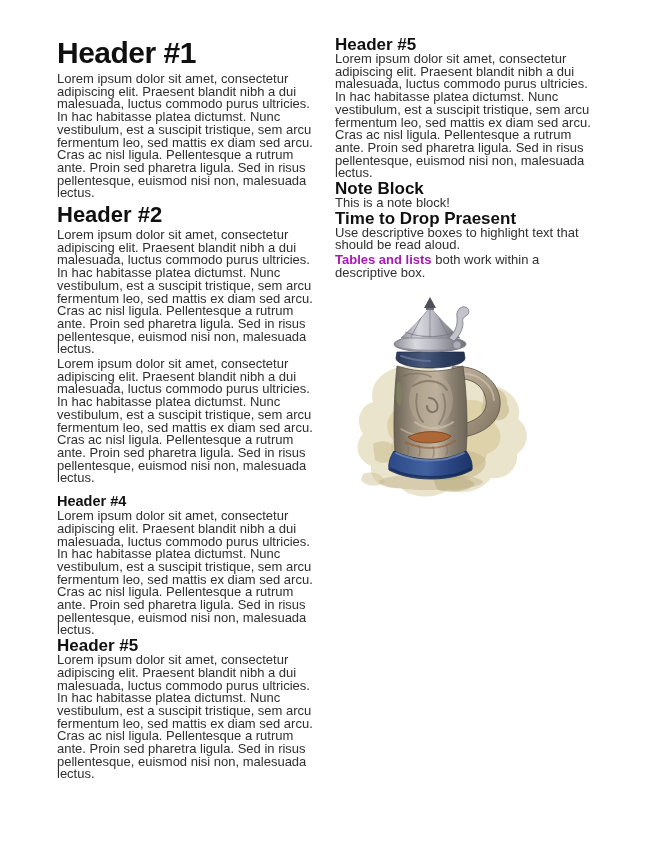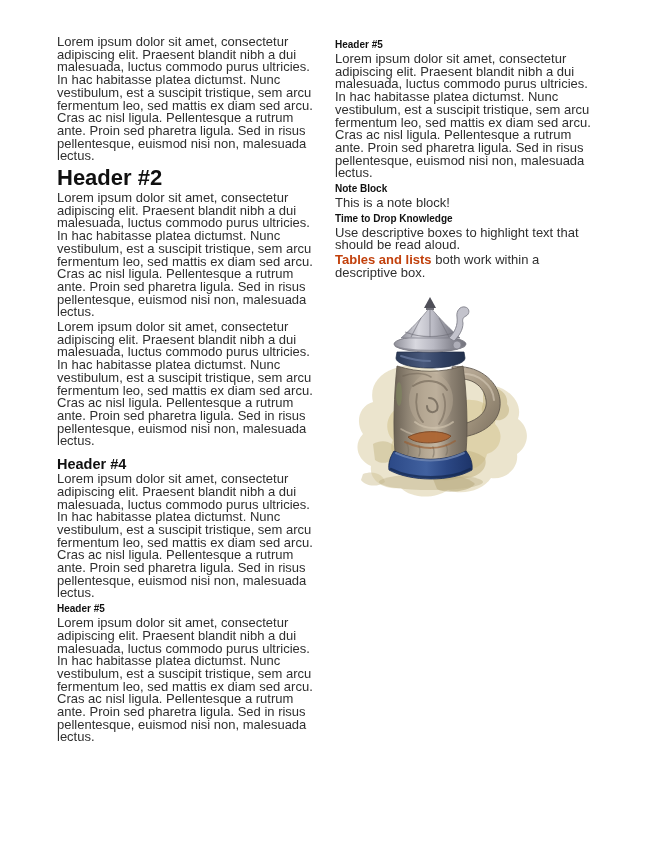--- a/index.html
+++ b/index.html
@@ -14,44 +14,45 @@
   .page { position: absolute; inset: 0; background: #ffffff; }
   .col { position: absolute; top: 36px; width: 267px; }
   .col-left  { left: 57px; }
   .col-right { left: 335px; }
 
   .h1, .h2, .h3, .h4, .h5 { color: #101010; font-weight: 700; }
   .h1 { font-size: 30px;   line-height: 33px; letter-spacing: -0.5px; margin-bottom: 4px; }
   .h2 { font-size: 22px;   line-height: 25px; margin-top: 1px; margin-bottom: 2px; }
   .h3 { font-size: 17px;   line-height: 19px; margin-top: 2px; margin-bottom: 2px; }
   .h4 { font-size: 14.5px; line-height: 16px; margin-top: 8px; margin-bottom: 1px; }
-  .h5 { font-size: 10px; line-height: 14px; margin-top: 2px; margin-bottom: 1px; }
+  .h5 { font-size: 17px; line-height: 14px; margin-top: 2px; margin-bottom: 1px; }
 
   p.body {
     font-size: 13px;
     line-height: 12.7px;
     margin-bottom: 2px;
     color: #2f2f2f;
   }
-  p.body strong { color: #c2410c; }
+  p.body strong { color: #a21caf; }
 
   .stein-figure {
     margin-top: 14px;
     margin-left: -2px;
     width: 295px;
     height: 215px;
   }
   .stein-figure svg { display: block; }
 </style>
 </head>
 <body>
 
 <div class="page">
 
   <div class="col col-left">
+    <h1 class="h1">Header #1</h1>
     <p class="body">Lorem ipsum dolor sit amet, consectetur adipiscing elit. Praesent blandit nibh a dui malesuada, luctus commodo purus ultricies. In hac habitasse platea dictumst. Nunc vestibulum, est a suscipit tristique, sem arcu fermentum leo, sed mattis ex diam sed arcu. Cras ac nisl ligula. Pellentesque a rutrum ante. Proin sed pharetra ligula. Sed in risus pellentesque, euismod nisi non, malesuada lectus.</p>
 
     <h2 class="h2">Header #2</h2>
     <p class="body">Lorem ipsum dolor sit amet, consectetur adipiscing elit. Praesent blandit nibh a dui malesuada, luctus commodo purus ultricies. In hac habitasse platea dictumst. Nunc vestibulum, est a suscipit tristique, sem arcu fermentum leo, sed mattis ex diam sed arcu. Cras ac nisl ligula. Pellentesque a rutrum ante. Proin sed pharetra ligula. Sed in risus pellentesque, euismod nisi non, malesuada lectus.</p>
 
     <p class="body">Lorem ipsum dolor sit amet, consectetur adipiscing elit. Praesent blandit nibh a dui malesuada, luctus commodo purus ultricies. In hac habitasse platea dictumst. Nunc vestibulum, est a suscipit tristique, sem arcu fermentum leo, sed mattis ex diam sed arcu. Cras ac nisl ligula. Pellentesque a rutrum ante. Proin sed pharetra ligula. Sed in risus pellentesque, euismod nisi non, malesuada lectus.</p>
 
     <h4 class="h4">Header #4</h4>
     <p class="body">Lorem ipsum dolor sit amet, consectetur adipiscing elit. Praesent blandit nibh a dui malesuada, luctus commodo purus ultricies. In hac habitasse platea dictumst. Nunc vestibulum, est a suscipit tristique, sem arcu fermentum leo, sed mattis ex diam sed arcu. Cras ac nisl ligula. Pellentesque a rutrum ante. Proin sed pharetra ligula. Sed in risus pellentesque, euismod nisi non, malesuada lectus.</p>
 
@@ -59,21 +60,21 @@
     <p class="body">Lorem ipsum dolor sit amet, consectetur adipiscing elit. Praesent blandit nibh a dui malesuada, luctus commodo purus ultricies. In hac habitasse platea dictumst. Nunc vestibulum, est a suscipit tristique, sem arcu fermentum leo, sed mattis ex diam sed arcu. Cras ac nisl ligula. Pellentesque a rutrum ante. Proin sed pharetra ligula. Sed in risus pellentesque, euismod nisi non, malesuada lectus.</p>
   </div>
 
   <div class="col col-right">
     <h5 class="h5">Header #5</h5>
     <p class="body">Lorem ipsum dolor sit amet, consectetur adipiscing elit. Praesent blandit nibh a dui malesuada, luctus commodo purus ultricies. In hac habitasse platea dictumst. Nunc vestibulum, est a suscipit tristique, sem arcu fermentum leo, sed mattis ex diam sed arcu. Cras ac nisl ligula. Pellentesque a rutrum ante. Proin sed pharetra ligula. Sed in risus pellentesque, euismod nisi non, malesuada lectus.</p>
 
     <h5 class="h5">Note Block</h5>
     <p class="body">This is a note block!</p>
 
-    <h5 class="h5">Time to Drop Knowledge</h5>
+    <h5 class="h5">Time to Drop Praesent</h5>
     <p class="body">Use descriptive boxes to highlight text that should be read aloud.</p>
 
     <p class="body"><strong>Tables and lists</strong><span> both work within a descriptive box.</span></p>
 
     <figure class="stein-figure">
       <svg viewBox="0 0 295 215" width="295" height="215" xmlns="http://www.w3.org/2000/svg">
         <defs>
           <linearGradient id="gradBody" x1="0" y1="0" x2="1" y2="0">
             <stop offset="0" stop-color="#6b6254"></stop>
             <stop offset="0.18" stop-color="#8d8272"></stop>

